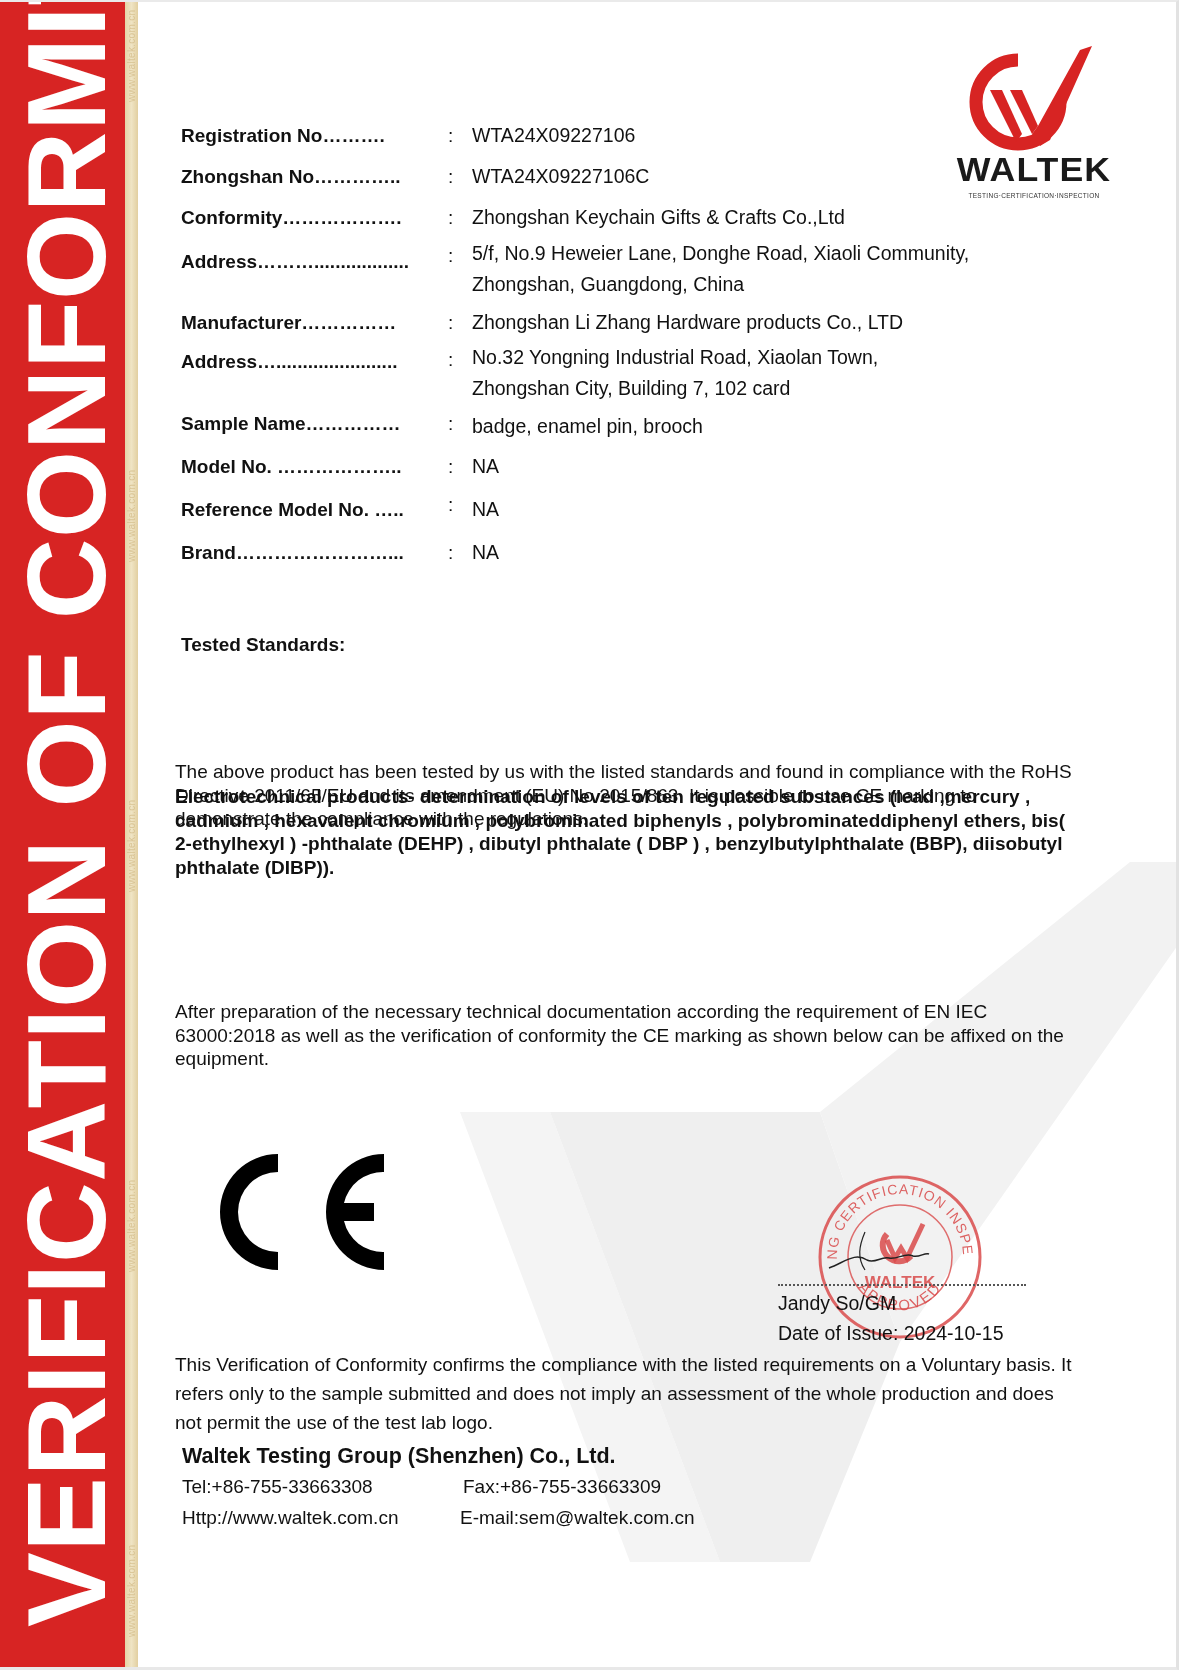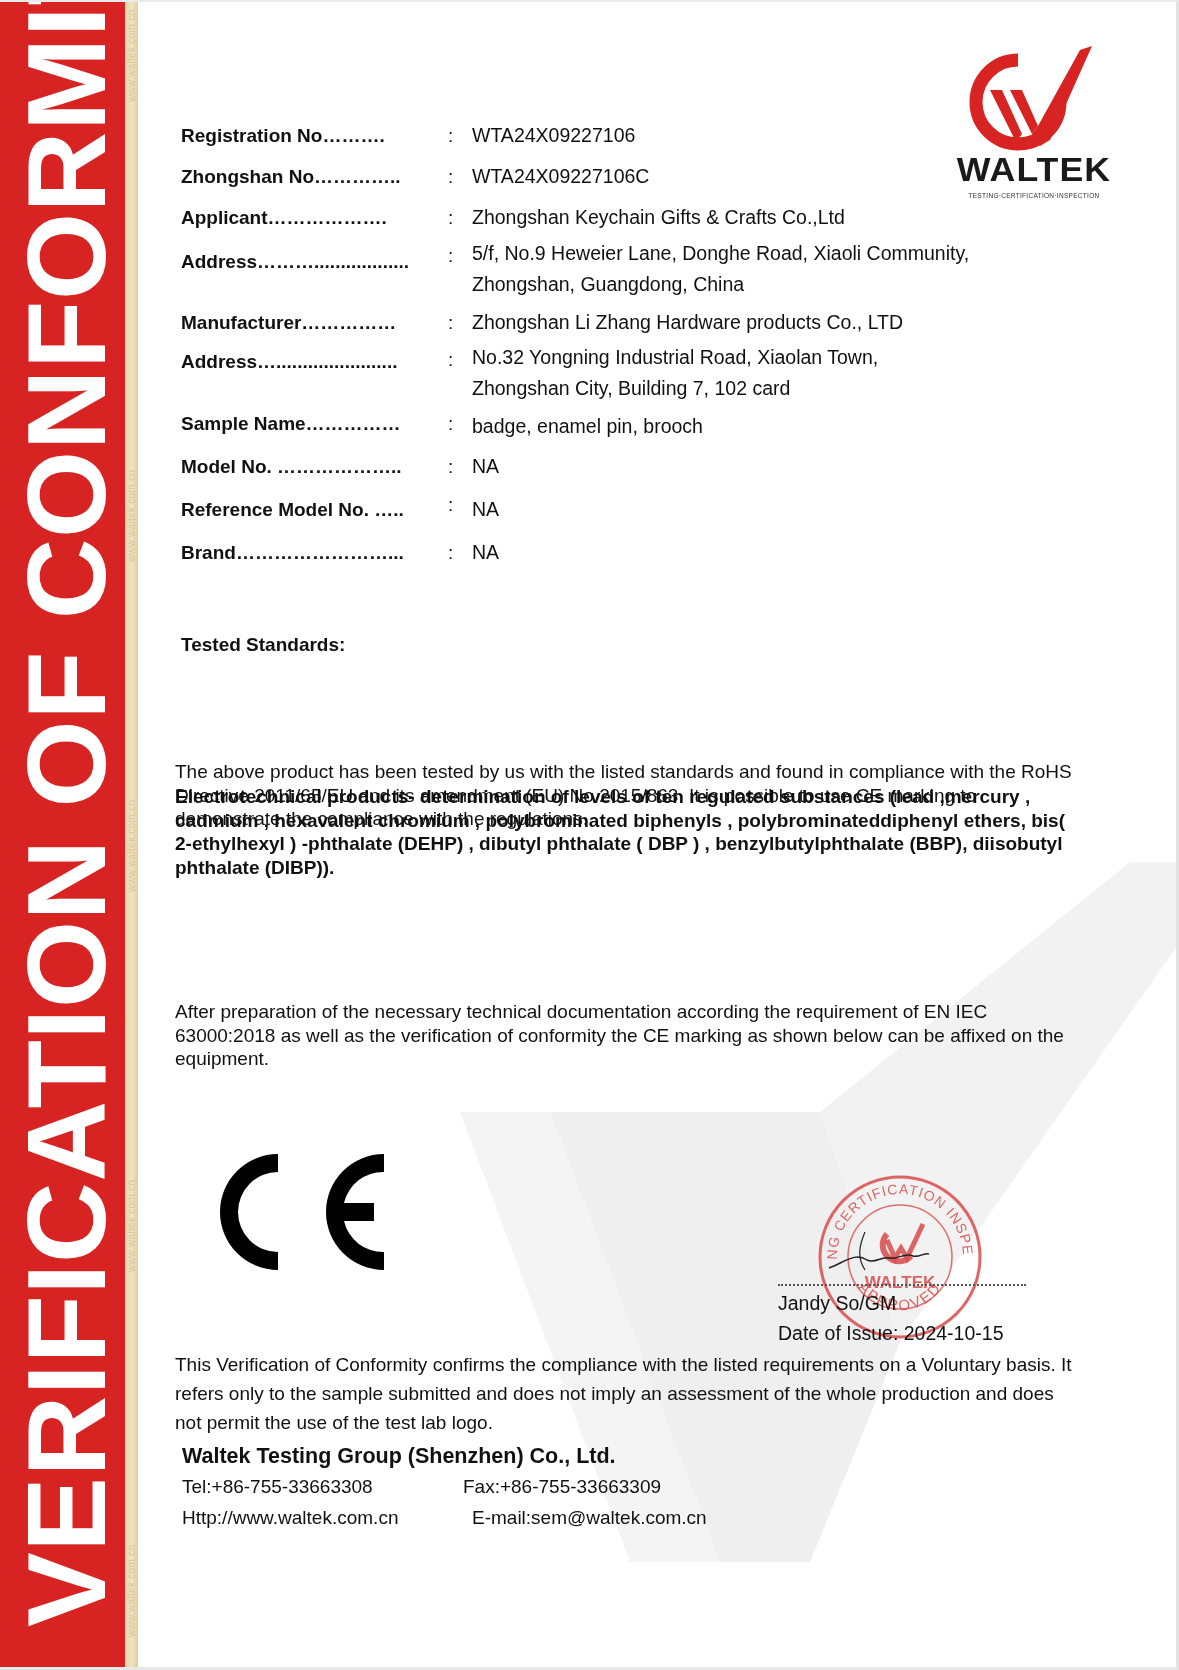--- a/index.html
+++ b/index.html
@@ -98,21 +98,21 @@
     .sig-line { position: absolute; left: 778px; top: 1282px; width: 248px; border-top: 2px dotted #555; }
     .sig-name { position: absolute; left: 778px; top: 1290px; font-size: 19.5px; }
     .sig-date { position: absolute; left: 778px; top: 1320px; font-size: 19.5px; }
 
     .disclaimer { position: absolute; left: 175px; top: 1348px; width: 900px; font-size: 19px; line-height: 29px; }
     .company { position: absolute; left: 182px; top: 1442px; font-weight: bold; font-size: 21.5px; }
     .contact { position: absolute; font-size: 19px; white-space: nowrap; }
     .tel { left: 182px; top: 1474px; }
     .fax { left: 463px; top: 1474px; }
     .web { left: 182px; top: 1505px; }
-    .mail { left: 460px; top: 1505px; margin-left: 12px; }
+    .mail { left: 460px; top: 1505px; }
   </style>
 </head>
 <body>
 
 <div class="page">
 
   <svg class="watermark" viewBox="0 0 880 800">
     <polygon points="0,250 160,250 330,700 420,700 250,250" fill="#f4f4f4"></polygon>
     <polygon points="250,250 420,700 510,700 600,480 520,250" fill="#efefef"></polygon>
     <polygon points="520,250 600,480 880,80 880,0 830,0" fill="#f2f2f2"></polygon>
@@ -143,21 +143,21 @@
       <span class="label">Registration No……….</span>
       <span class="colon">:</span>
       <span class="value">WTA24X09227106</span>
     </div>
     <div class="row" style="top:41px">
       <span class="label">Zhongshan No…………..</span>
       <span class="colon">:</span>
       <span class="value">WTA24X09227106C</span>
     </div>
     <div class="row" style="top:82px">
-      <span class="label">Applicant……………….</span>
+      <span class="label">Conformity……………….</span>
       <span class="colon">:</span>
       <span class="value">Zhongshan Keychain Gifts &amp; Crafts Co.,Ltd</span>
     </div>
     <div class="row" style="top:122px">
       <span class="label" style="top:4px">Address………..................</span>
       <span class="colon" style="top:-2px">:</span>
       <span class="value" style="top:-4px">5/f, No.9 Heweier Lane, Donghe Road, Xiaoli Community,</span>
       <span class="value" style="top:27px">Zhongshan, Guangdong, China</span>
     </div>
     <div class="row" style="top:187px">

